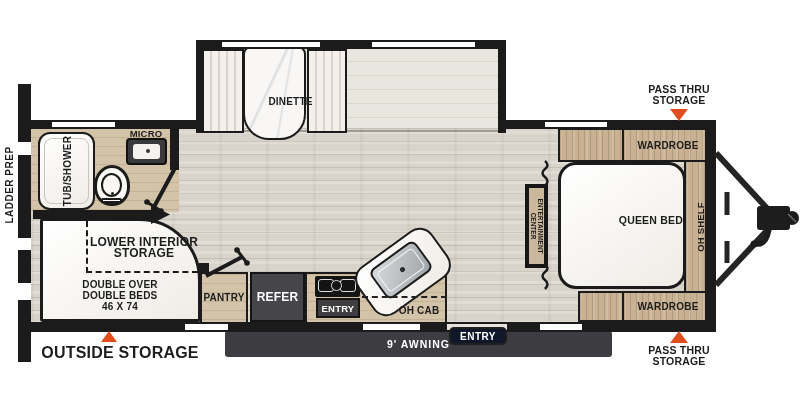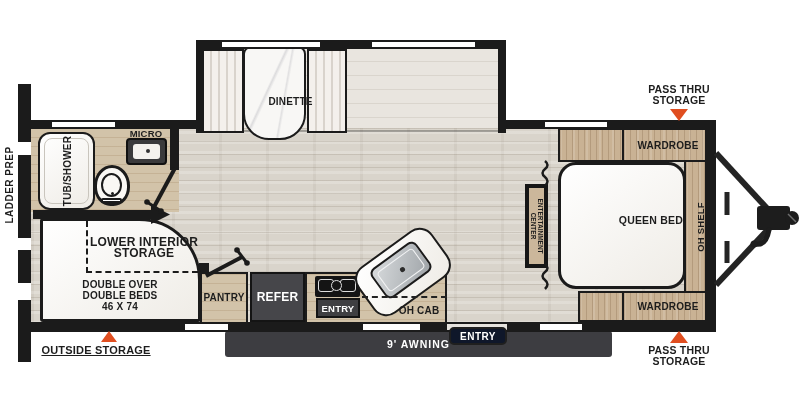--- a/index.html
+++ b/index.html
@@ -222,15 +222,15 @@
     <polygon points="9,0 0,12 18,12" fill="#e04e20"></polygon>
   </svg>
   <div class="abs lbl" style="left:629px;top:345px;width:100px;font-size:10.5px;line-height:11px;z-index:7;">
     <div>PASS THRU</div>
     <div>STORAGE</div>
   </div>
 
   <svg class="abs" style="left:101px;top:331px;z-index:7;" width="16" height="11">
     <polygon points="8,0 0,11 16,11" fill="#e04e20"></polygon>
   </svg>
-  <div class="abs lbl" style="left:16px;top:344px;width:160px;font-size:11px;z-index:7;text-decoration:underline;">OUTSIDE STORAGE</div>
+  <div class="abs lbl" style="left:40px;top:344px;width:160px;font-size:16px;z-index:7;">OUTSIDE STORAGE</div>
 
 </div>
 
 </body></html>

